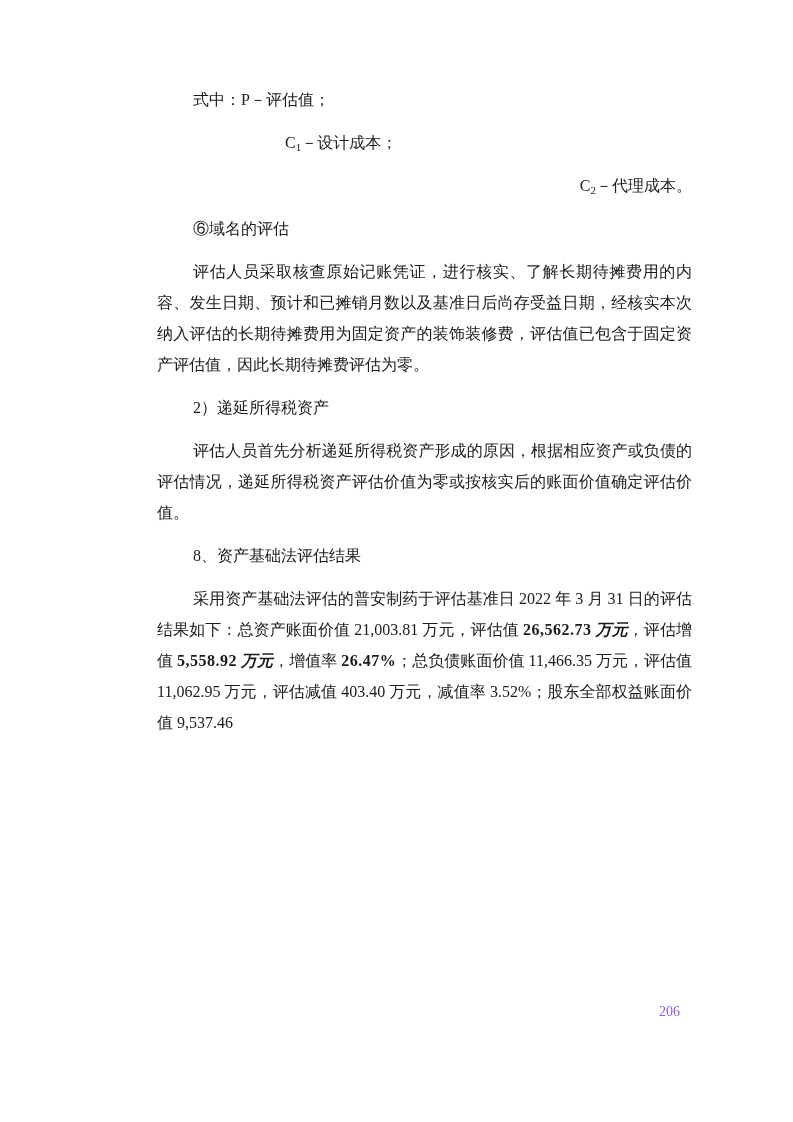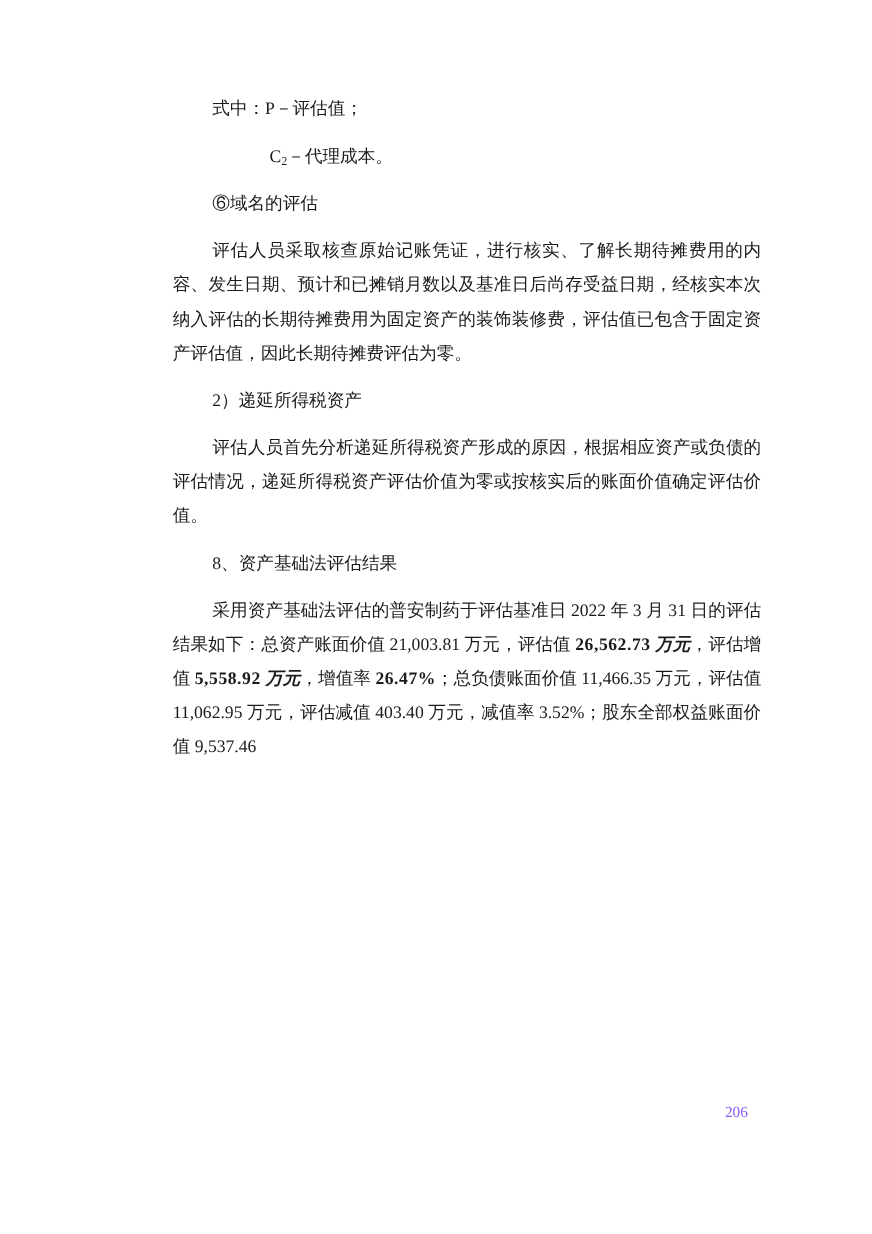--- a/index.html
+++ b/index.html
@@ -30,21 +30,21 @@
   }
   .para {
     text-align: justify;
     text-indent: 36px;
   }
   .heading {
     text-indent: 36px;
   }
   .formula-intro { padding-left: 36px; }
   .formula-c1   { padding-left: 128px; }
-  .formula-c2   { padding-left: 88px; }
+  .formula-c2   { padding-left: 88px; text-align: right; }
   sub {
     font-size: 11px;
     line-height: 0;
     vertical-align: -3px;
   }
   .b {
     font-weight: 700;
     letter-spacing: 0.5px;
   }
   .bi {
@@ -61,20 +61,21 @@
   }
 </style>
 </head>
 <body>
 
 <div class="page">
   <main class="content">
 
     <p class="formula-intro">式中：P－评估值；</p>
 
+    <p class="formula-c1"><span>C</span><sub>1</sub><span>－设计成本；</span></p>
 
     <p class="formula-c2"><span>C</span><sub>2</sub><span>－代理成本。</span></p>
 
     <p class="heading">⑥域名的评估</p>
 
 
 
     <p class="para">评估人员采取核查原始记账凭证，进行核实、了解长期待摊费用的内容、发生日期、预计和已摊销月数以及基准日后尚存受益日期，经核实本次纳入评估的长期待摊费用为固定资产的装饰装修费，评估值已包含于固定资产评估值，因此长期待摊费评估为零。</p>
 
     <p class="heading">2）递延所得税资产</p>

